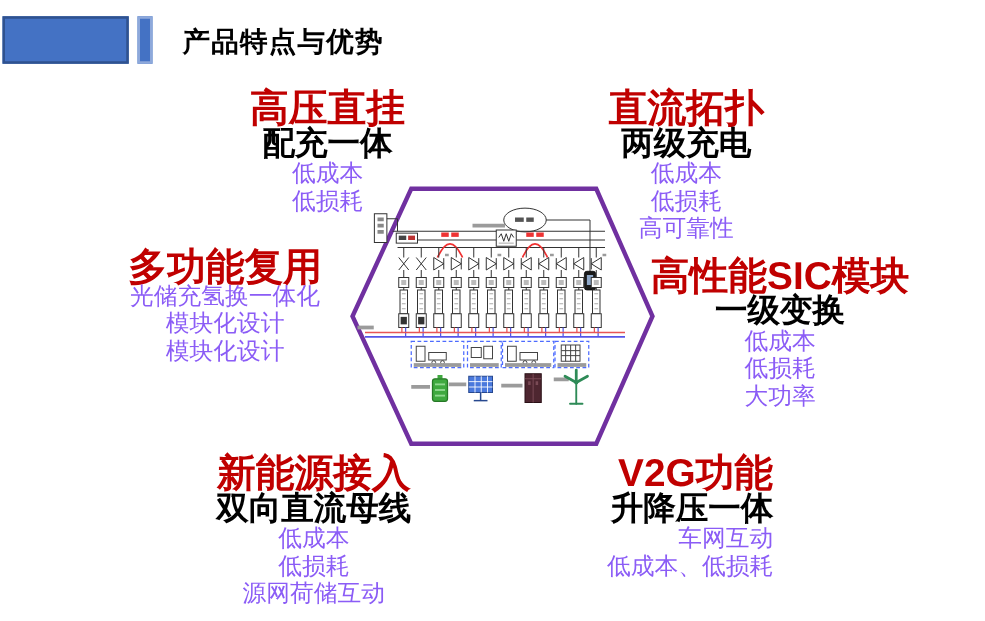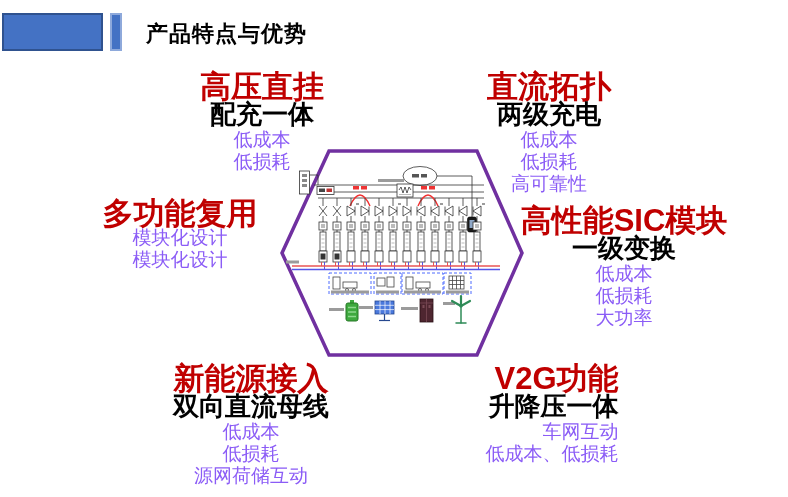--- a/index.html
+++ b/index.html
@@ -226,20 +226,21 @@
   <div class="feat" style="left:549px;top:74px;">
     <div class="fr">直流拓扑</div>
     <div class="fn">两级充电</div>
     <div class="fb">低成本</div>
     <div class="fb">低损耗</div>
     <div class="fb">高可靠性</div>
   </div>
 
   <div class="feat" style="left:180px;top:201px;">
     <div class="fr">多功能复用</div>
+    <div class="fb">光储充氢换一体化</div>
     <div class="fb">模块化设计</div>
     <div class="fb">模块化设计</div>
   </div>
 
   <div class="feat" style="left:624px;top:208px;">
     <div class="fr">高性能SIC模块</div>
     <div class="fn">一级变换</div>
     <div class="fb">低成本</div>
     <div class="fb">低损耗</div>
     <div class="fb">大功率</div>

